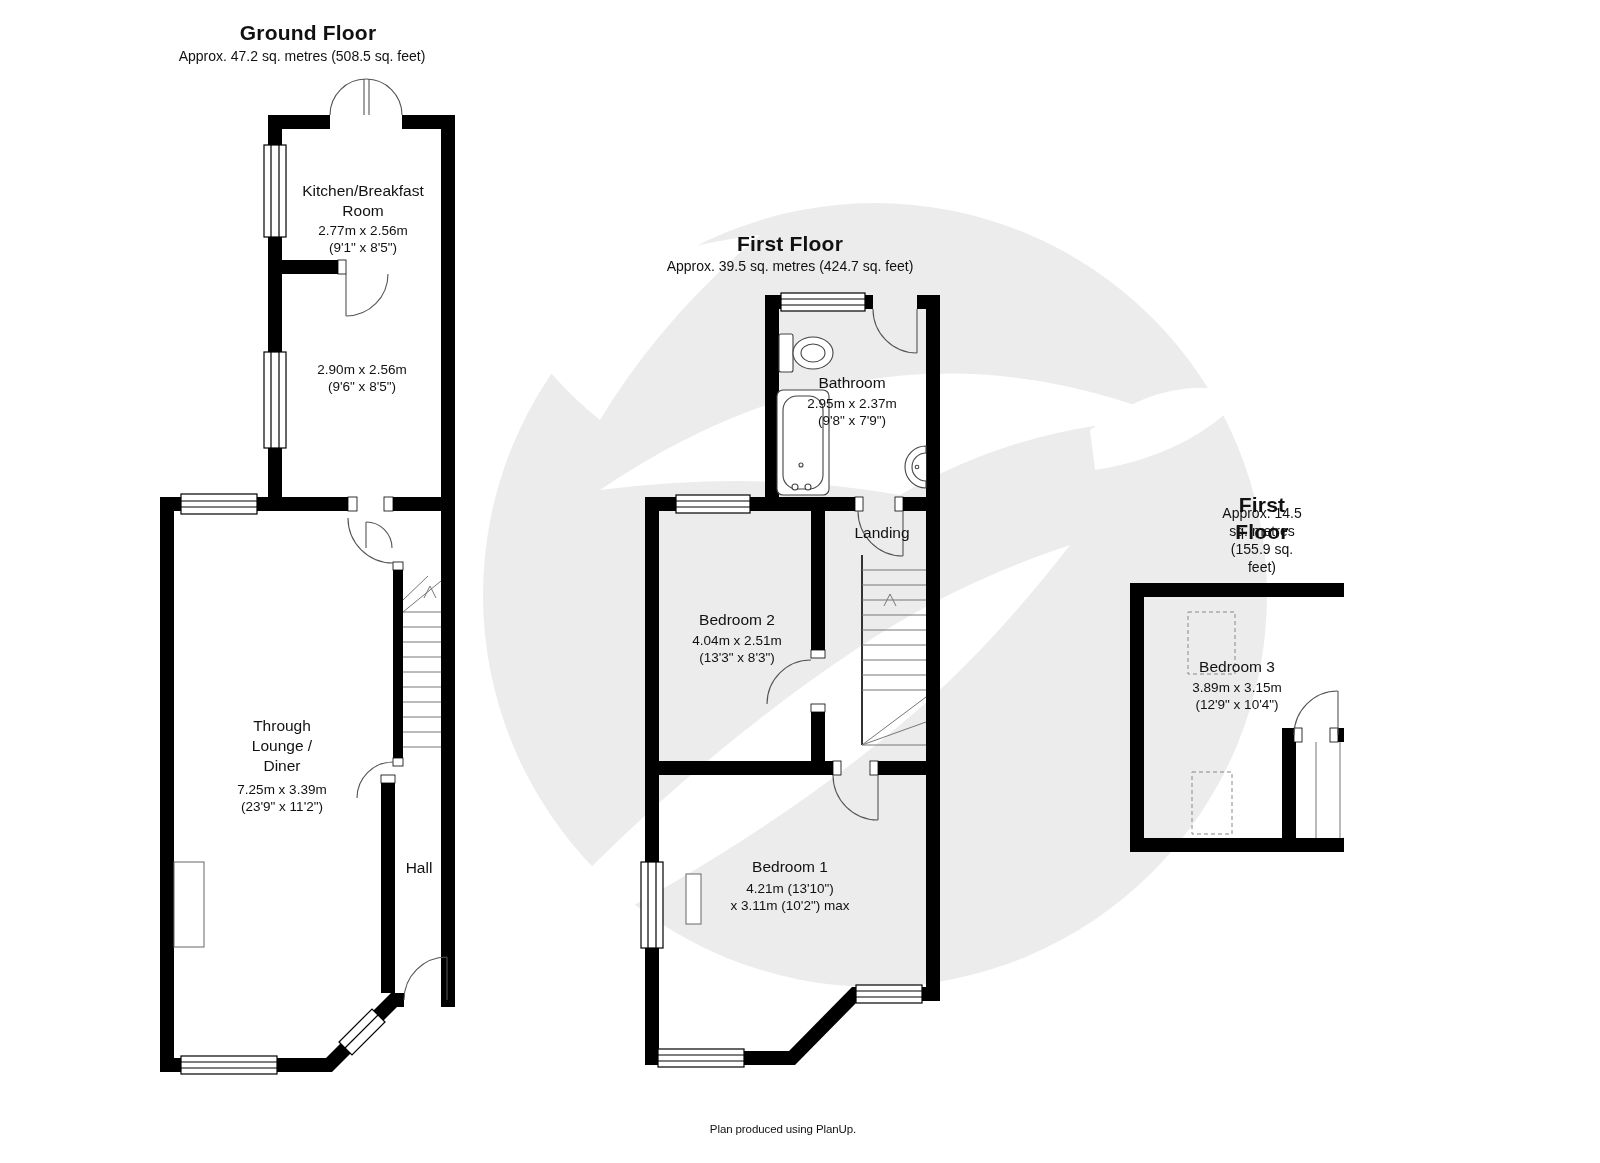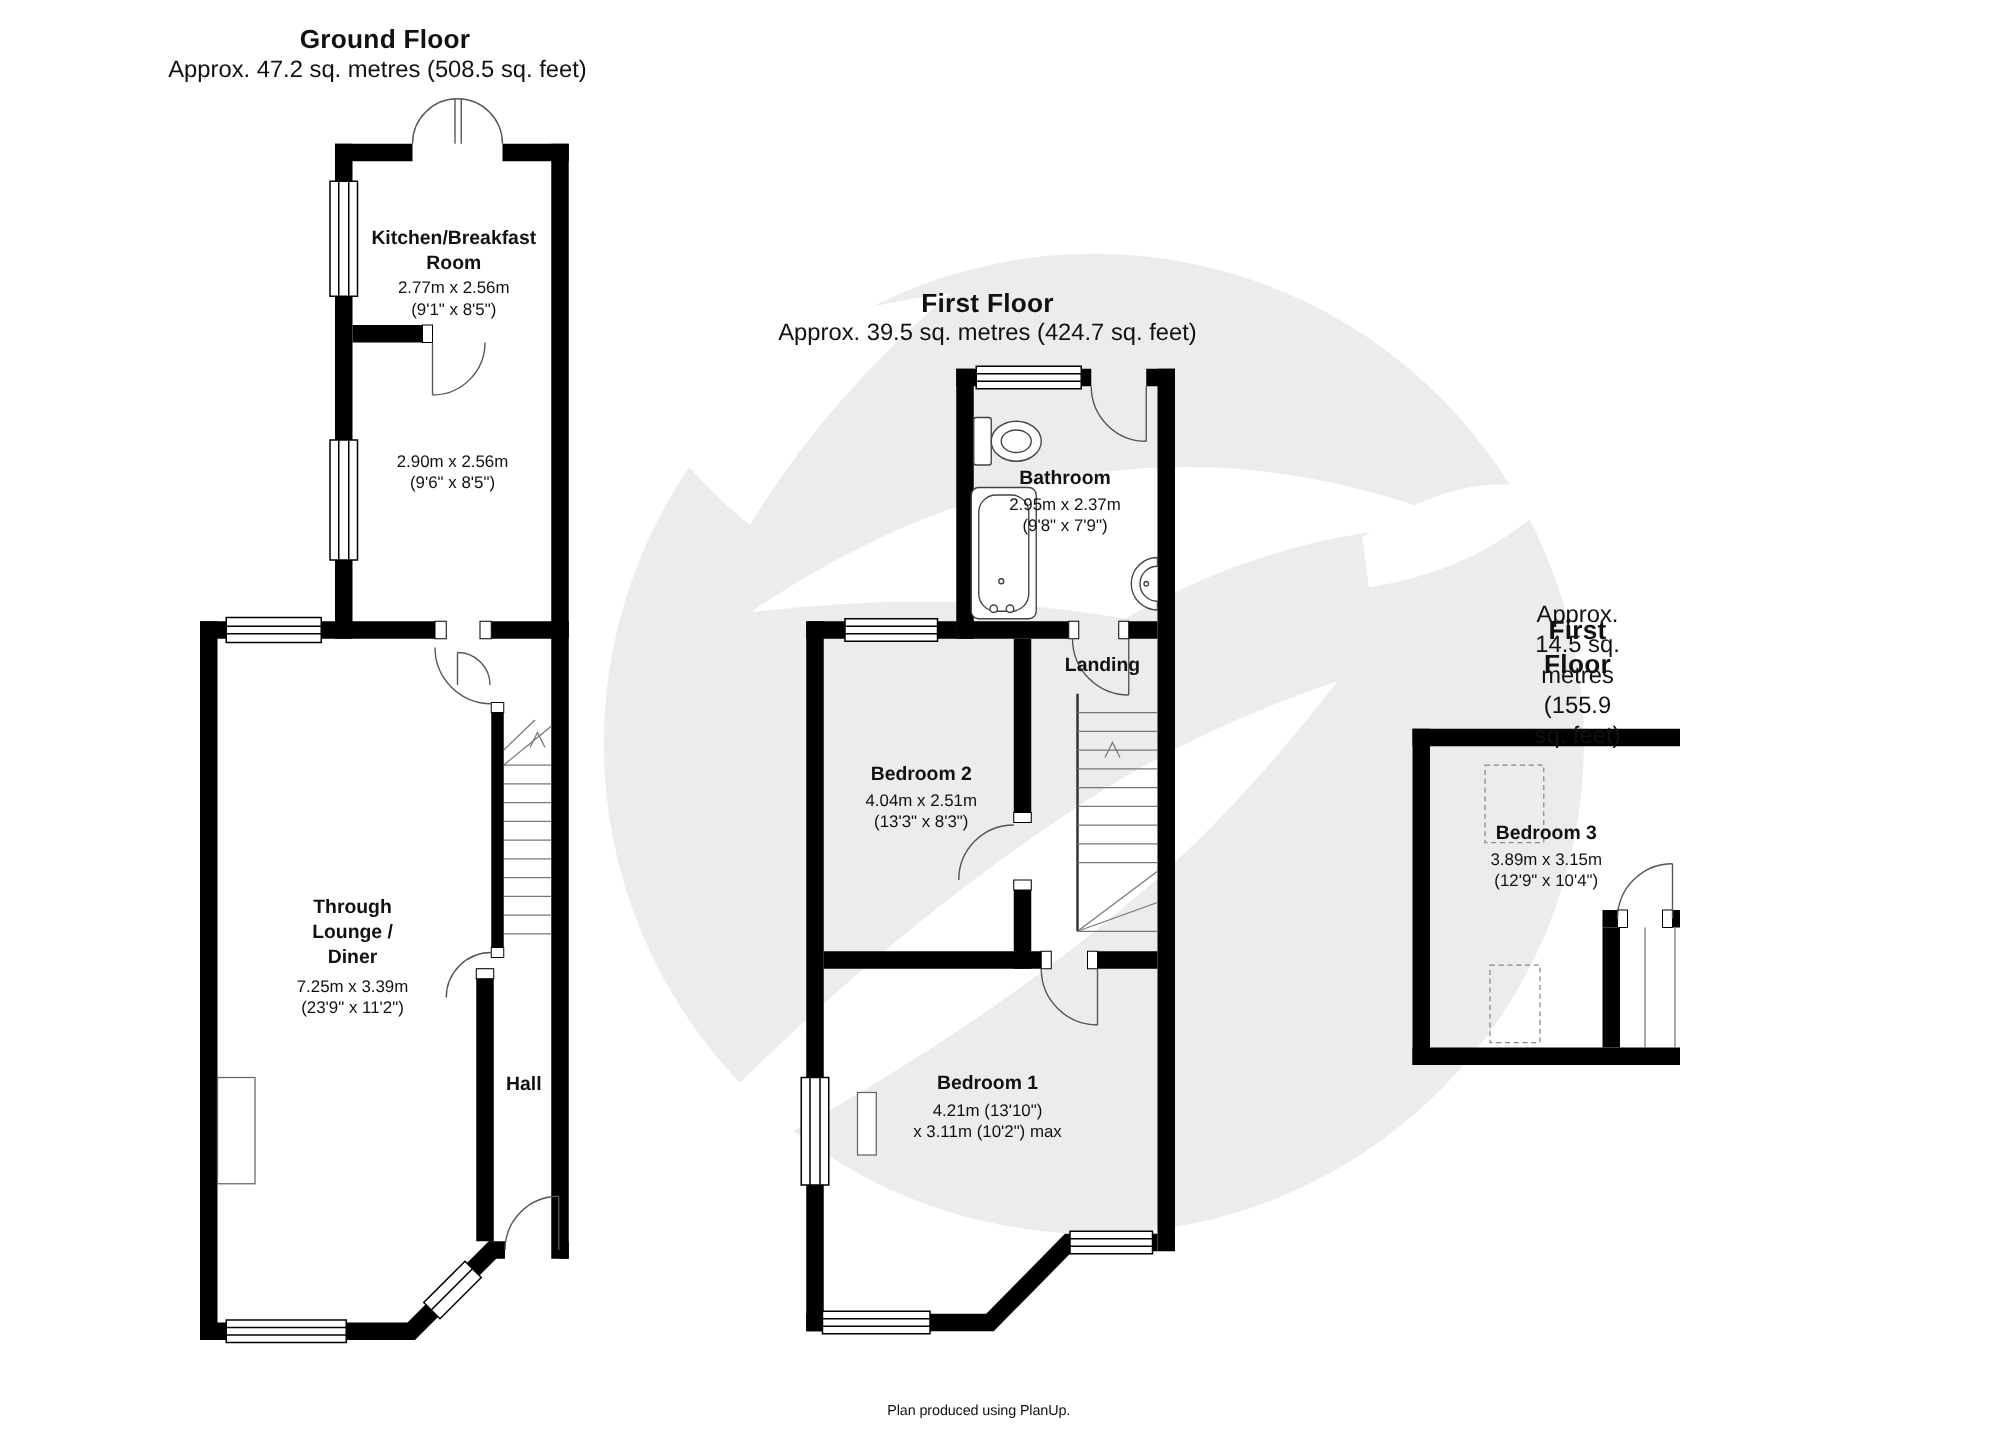--- a/index.html
+++ b/index.html
@@ -2,22 +2,22 @@
 <html><head>
 <meta charset="utf-8">
 <style>
   html,body{margin:0;padding:0;background:#ffffff;}
   .canvas{position:relative;width:1344px;height:1163px;background:#ffffff;overflow:hidden;
           font-family:"Liberation Sans", sans-serif;color:#111;}
   .canvas svg{position:absolute;left:0;top:0;}
   .lbl{position:absolute;transform:translate(-50%,-50%);text-align:center;white-space:pre-line;
        color:#111;line-height:1.28;}
   .floor-title{font-size:21px;font-weight:bold;letter-spacing:.2px;}
-  .floor-sub{font-size:19px;text-align:center;}
-  .room-name{font-size:15.5px;font-weight:bold;}
+  .floor-sub{font-size:14px;text-align:center;}
+  .room-name{font-size:15.5px;font-weight:normal;}
   .room-dims{font-size:13.5px;}
   .total-line{font-size:17.5px;}
   .fine-print{font-size:11.5px;letter-spacing:-0.1px;}
 </style>
 </head>
 <body>
 
 <div class="canvas">
 
 <svg width="1600" height="1163" viewBox="0 0 1600 1163">

